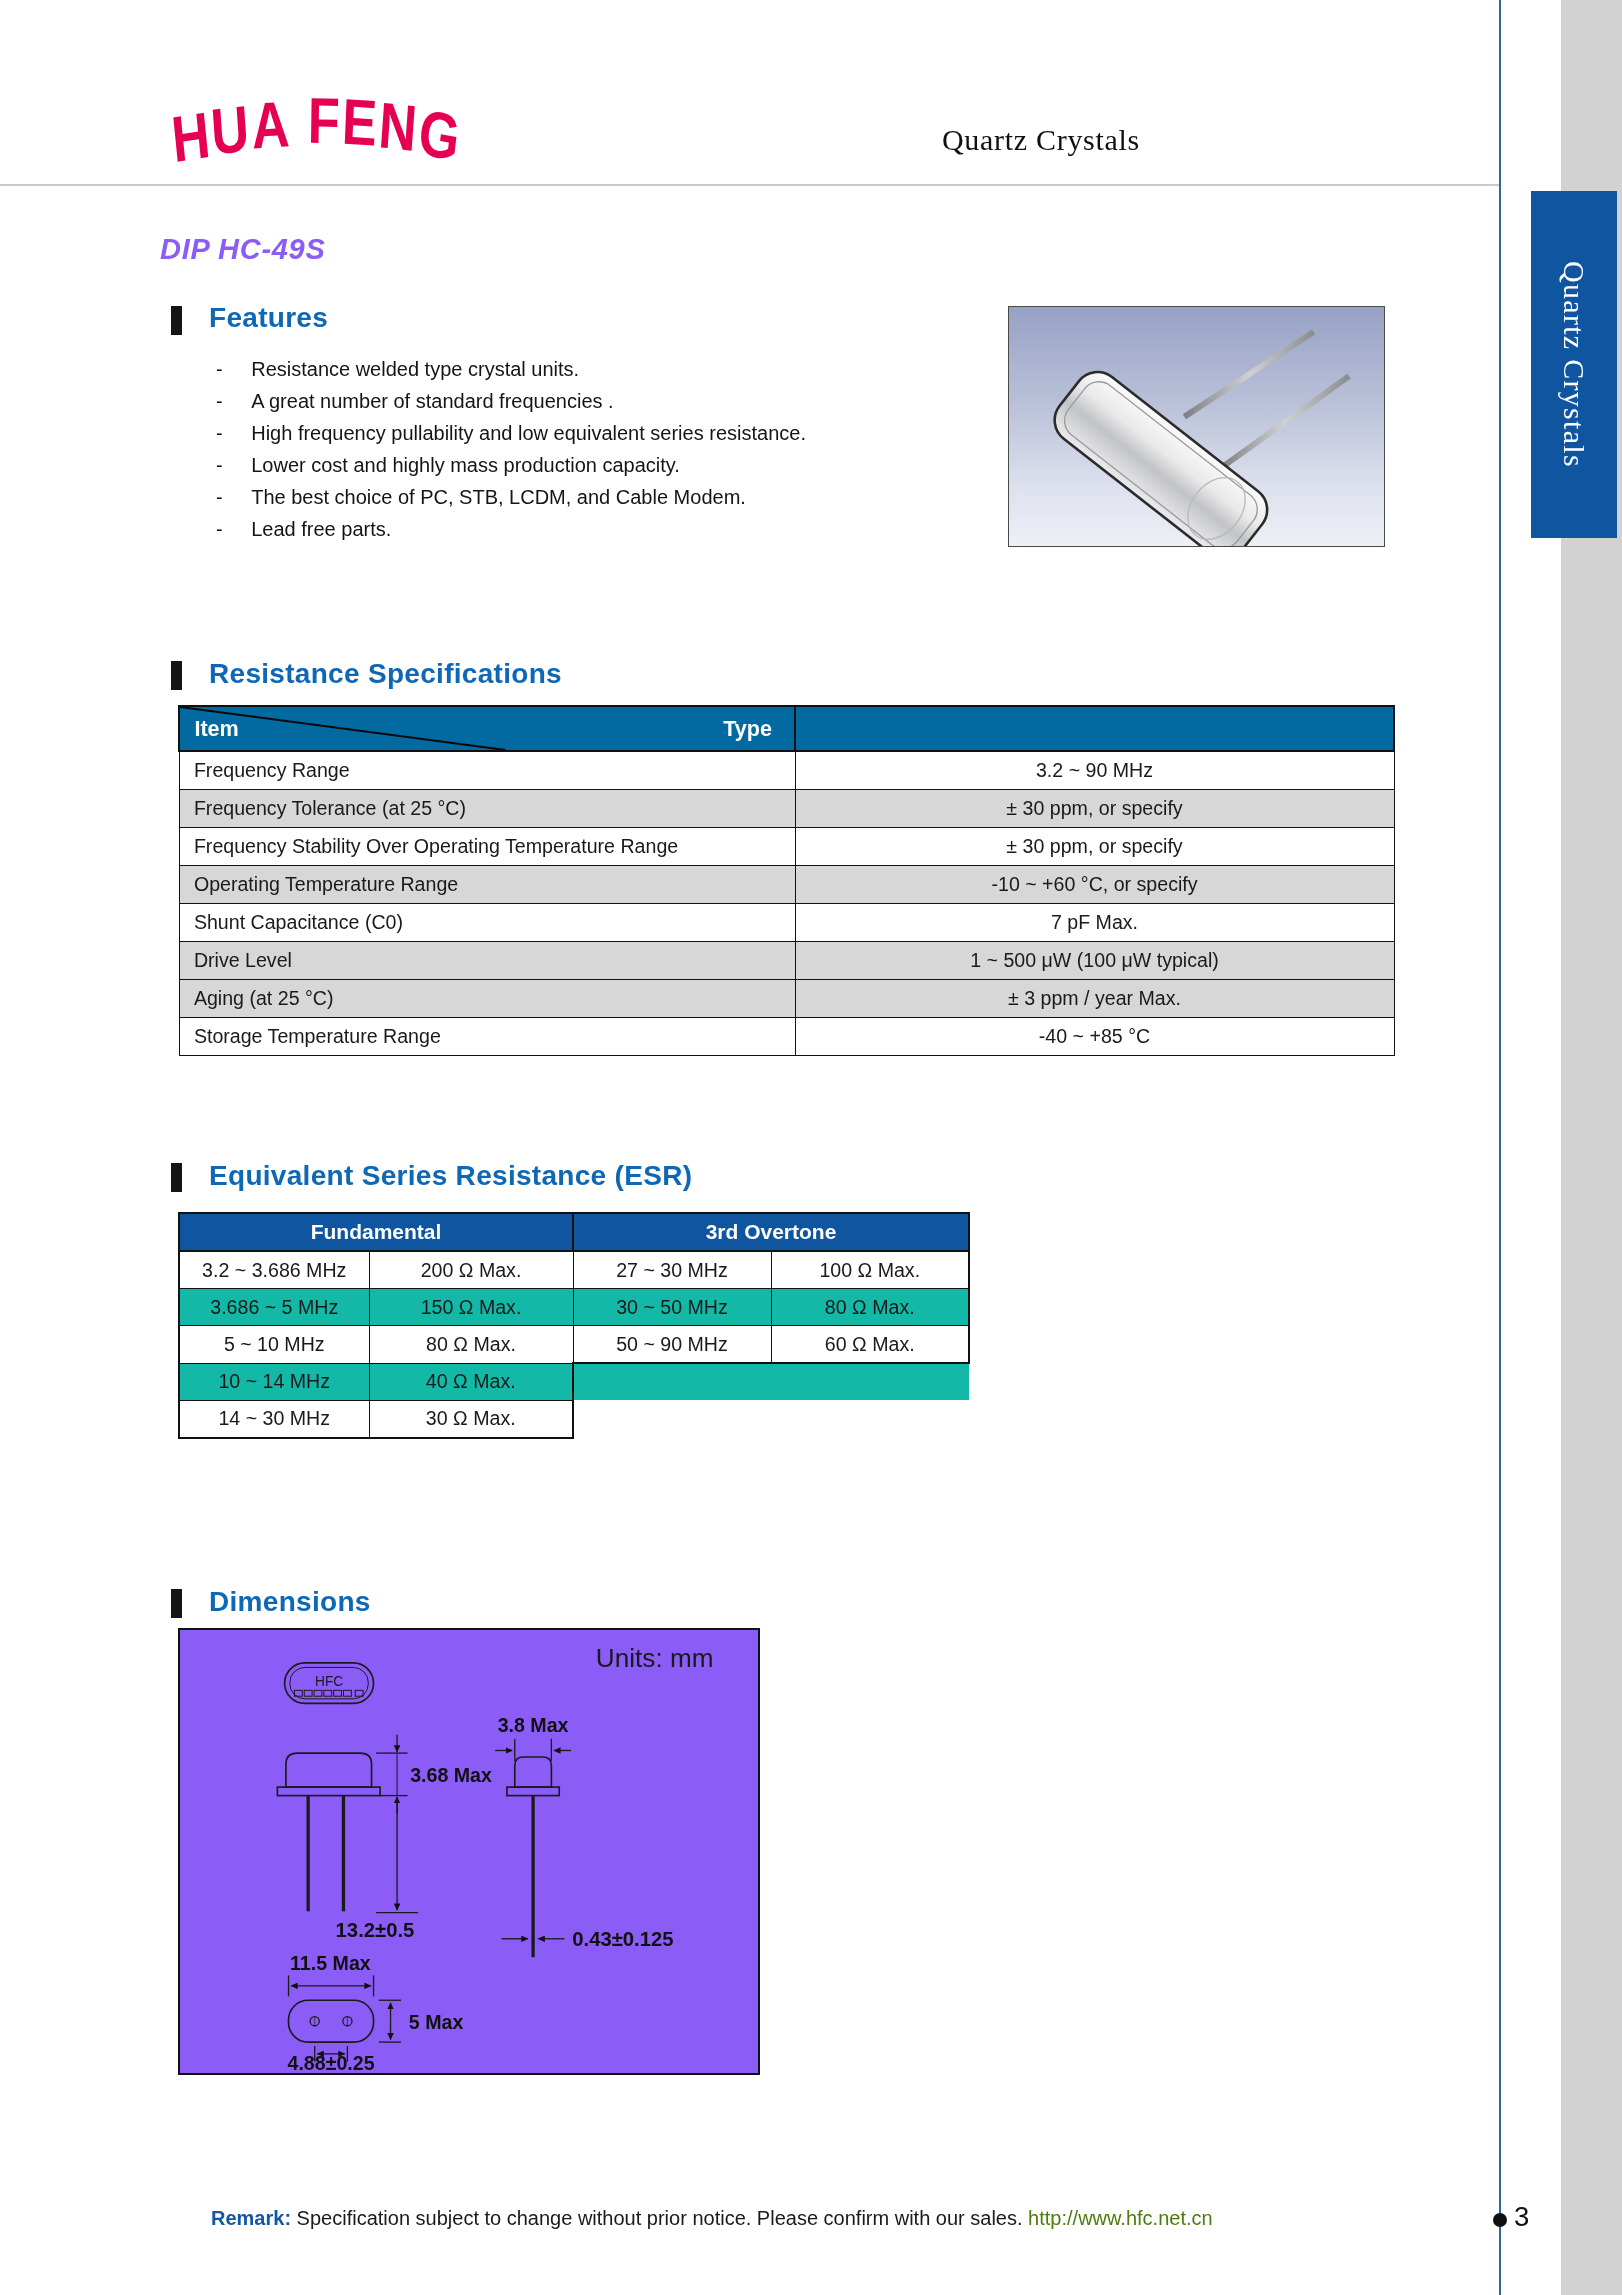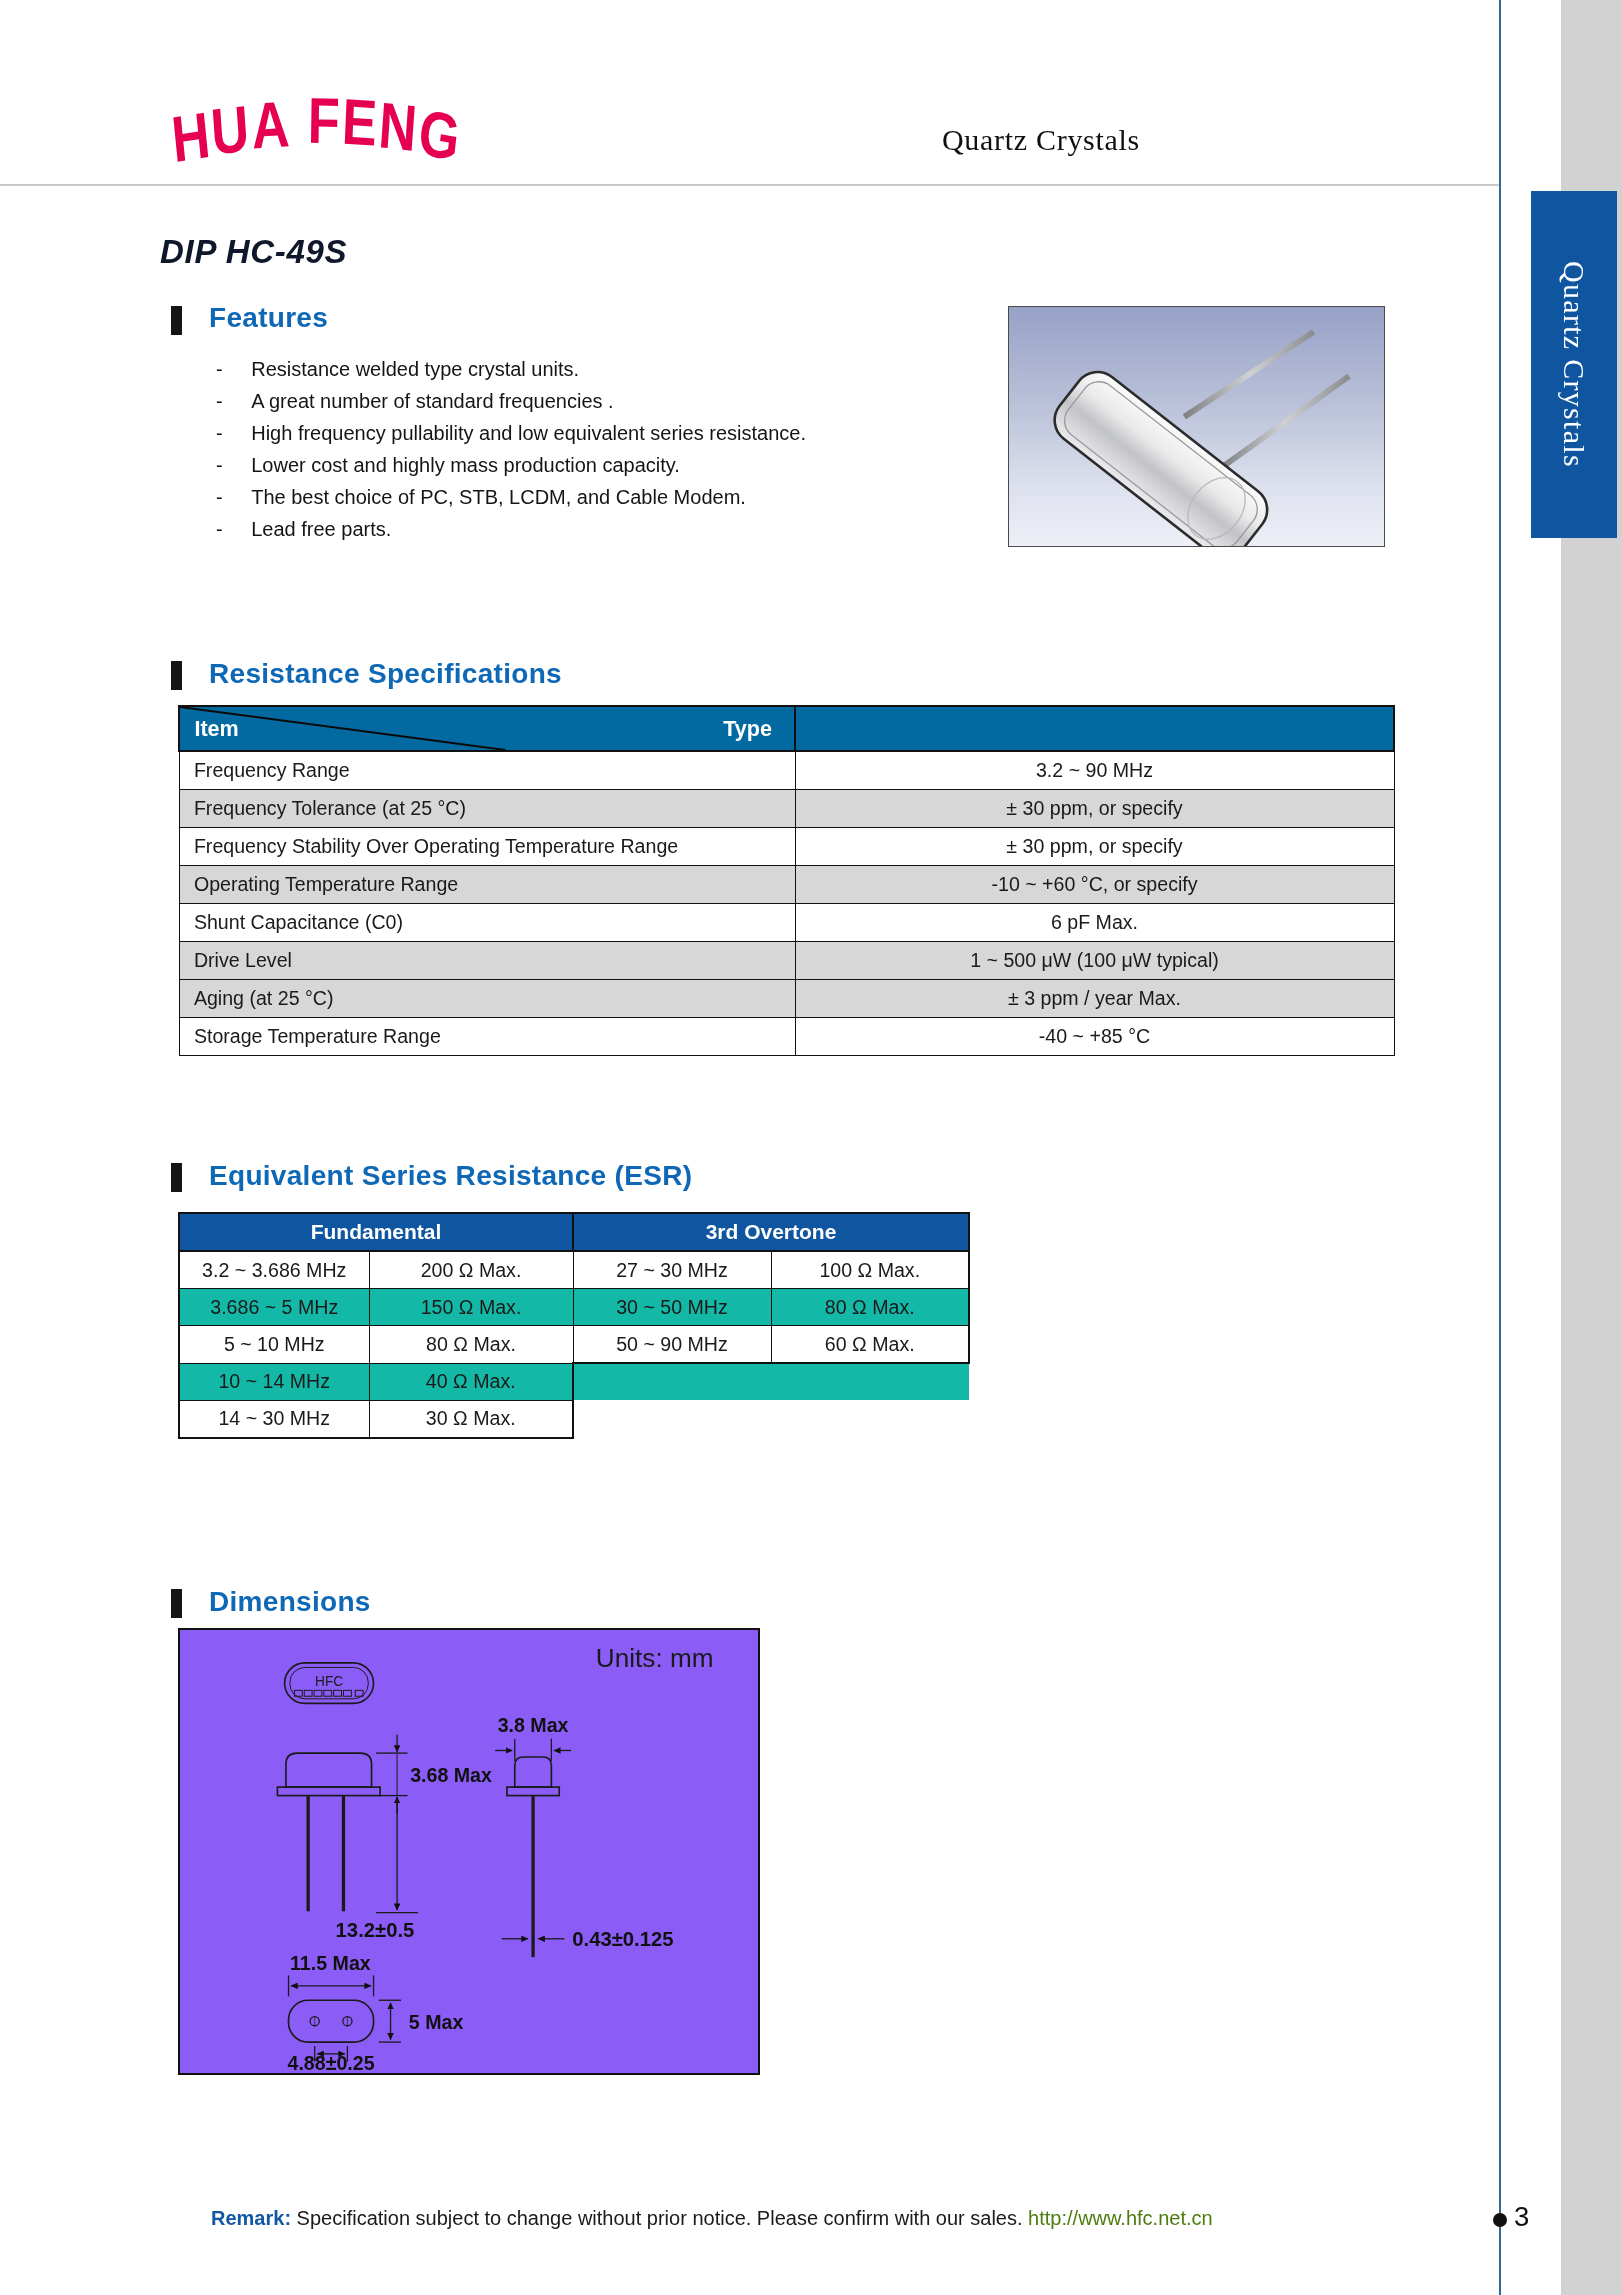--- a/index.html
+++ b/index.html
@@ -27,22 +27,22 @@
   .lg1{transform:rotate(-5deg) translateY(2px);}
   .lg2{transform:rotate(-3deg) translateY(-2.6px);}
   .lg3{transform:rotate(1deg) translateY(-5.9px);}
   .lg4{transform:rotate(3deg) translateY(-4.6px);}
   .lg5{transform:rotate(5deg) translateY(-0.7px);}
   .lg6{transform:rotate(8deg) translateY(6.5px);}
   .header-title{left:942px;top:123px;font-size:30px;color:#111;
     font-family:"Liberation Serif", serif;letter-spacing:0.7px;}
   .header-divider{left:0;top:184px;width:1499px;height:2px;background:#c9c9c9;}
 
-  .product-title{left:160px;top:233px;font-size:33px;font-weight:bold;font-style:italic;
-    color:#0f172a;letter-spacing:0.7px;}
+  .product-title{left:160px;top:233px;font-size:29px;font-weight:bold;font-style:italic;
+    color:#8b5cf6;letter-spacing:0.7px;}
 
   
   .sec-bullet{width:11px;height:29px;background:#151515;}
   .sec-head{font-size:28px;font-weight:bold;color:#0e68b6;letter-spacing:0.3px;}
 
   
   .feat-list{left:216px;top:353px;width:785px;list-style:none;margin:0;padding:0;}
   .feat-list li{display:flex;gap:26px;height:32px;align-items:center;
     font-size:20px;color:#151515;}
   .feat-list .dash{width:9.2px;}
@@ -185,21 +185,21 @@
     <tr>
           <td class="lbl">Frequency Stability Over Operating Temperature Range</td>
           <td class="val">± 30 ppm, or specify</td>
         </tr>
     <tr class="alt">
           <td class="lbl">Operating Temperature Range</td>
           <td class="val">-10 ~ +60 °C, or specify</td>
         </tr>
     <tr>
           <td class="lbl">Shunt Capacitance (C0)</td>
-          <td class="val">6 pF Max.</td>
+          <td class="val">7 pF Max.</td>
         </tr>
     <tr class="alt">
           <td class="lbl">Drive Level</td>
           <td class="val">1 ~ 500 μW (100 μW typical)</td>
         </tr>
     <tr class="alt">
           <td class="lbl">Aging  (at 25 °C)</td>
           <td class="val">± 3 ppm / year Max.</td>
         </tr>
     <tr>

